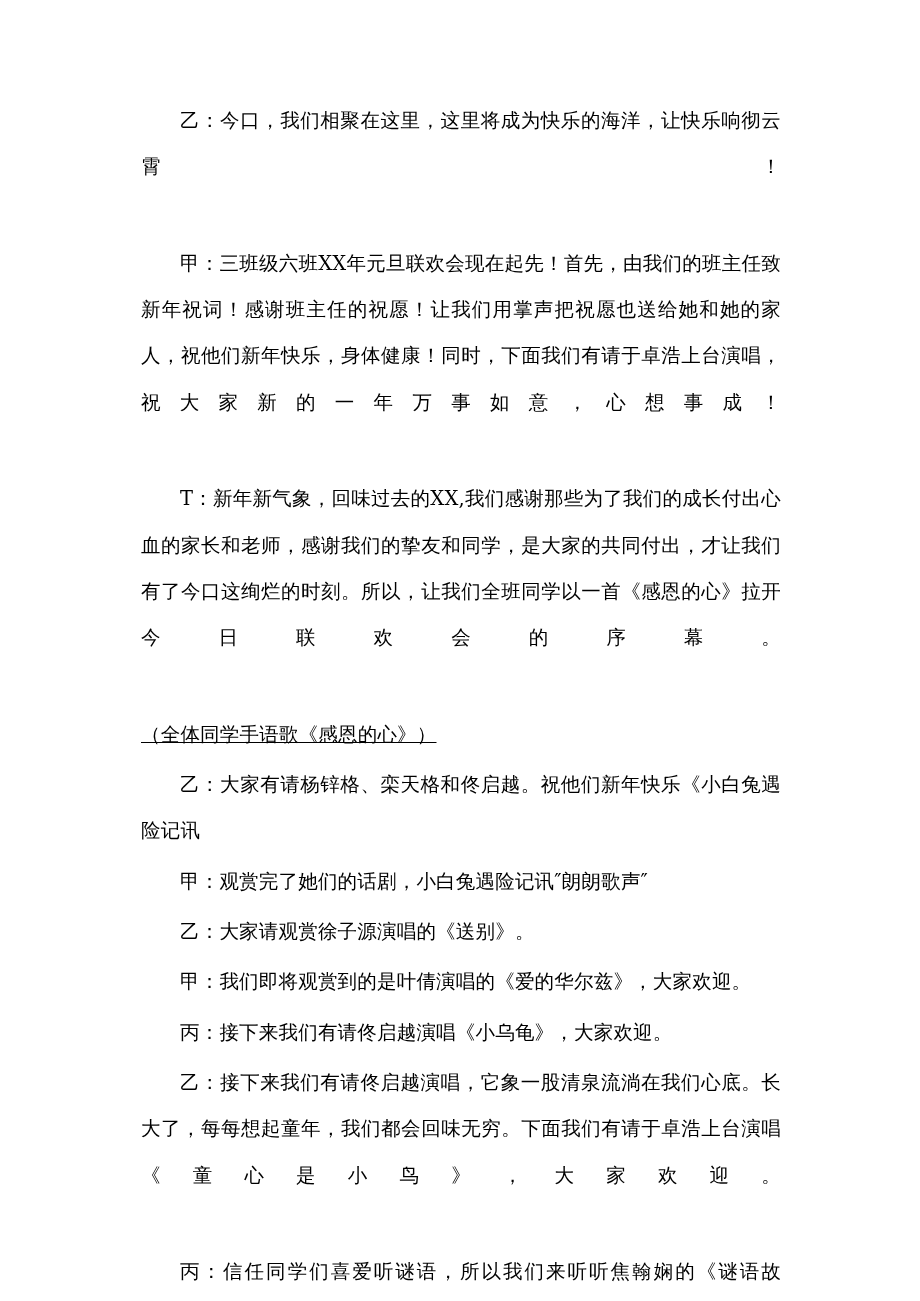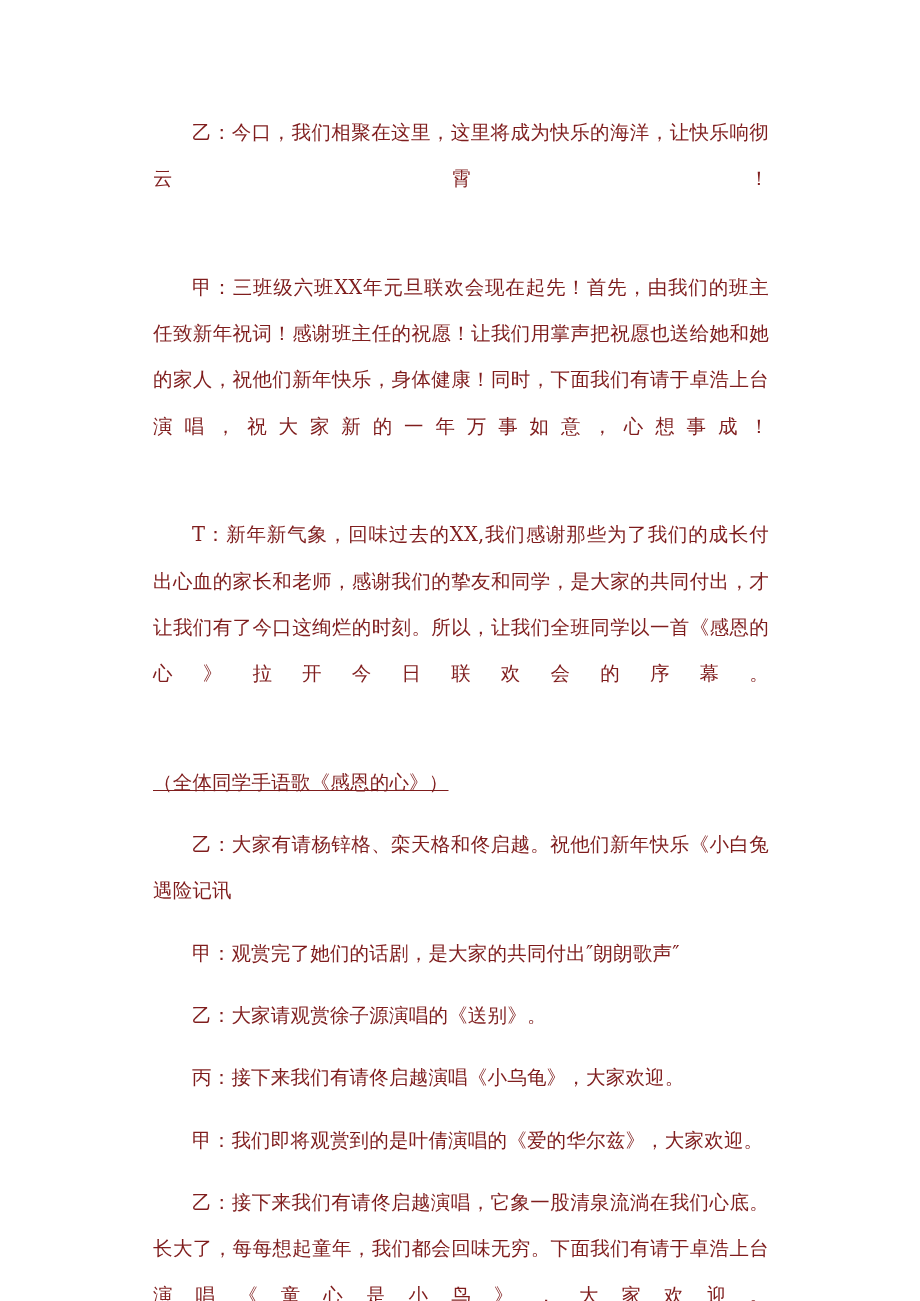--- a/index.html
+++ b/index.html
@@ -18,24 +18,24 @@
     overflow: hidden;
     box-sizing: border-box;
   }
   .doc-body {
     position: absolute;
     left: 137px;
     top: 94px;
     width: 648px;
   }
   .para {
-    margin: 16px;
+    margin: 4px;
     font-size: 19.5px;
     line-height: 46.3px;
-    color: #7f1d1d;
+    color: #000000;
     text-align: justify;
     text-justify: inter-character;
     letter-spacing: 0.2px;
     word-break: break-all;
     -webkit-font-smoothing: antialiased;
   }
   
   .indent {
     text-indent: 2em;
   }
@@ -58,21 +58,21 @@
 <body>
 
 <div class="page">
   <div class="doc-body">
 
     <p class="para indent">乙：今口，我们相聚在这里，这里将成为快乐的海洋，让快乐响彻云霄！</p>
     <p class="para indent">甲：三班级六班XX年元旦联欢会现在起先！首先，由我们的班主任致新年祝词！感谢班主任的祝愿！让我们用掌声把祝愿也送给她和她的家人，祝他们新年快乐，身体健康！同时，下面我们有请于卓浩上台演唱，祝大家新的一年万事如意，心想事成！</p>
     <p class="para indent">T：新年新气象，回味过去的XX,我们感谢那些为了我们的成长付出心血的家长和老师，感谢我们的挚友和同学，是大家的共同付出，才让我们有了今口这绚烂的时刻。所以，让我们全班同学以一首《感恩的心》拉开今日联欢会的序幕。</p>
     <p class="para flush no-stretch">（全体同学手语歌《感恩的心》）</p>
     <p class="para indent no-stretch">乙：大家有请杨锌格、栾天格和佟启越。祝他们新年快乐《小白兔遇险记讯</p>
-    <p class="para indent no-stretch">甲：观赏完了她们的话剧，是大家的共同付出″朗朗歌声″</p>
+    <p class="para indent no-stretch">甲：观赏完了她们的话剧，小白兔遇险记讯″朗朗歌声″</p>
     <p class="para indent no-stretch">乙：大家请观赏徐子源演唱的《送别》。</p>
+    <p class="para indent no-stretch">甲：我们即将观赏到的是叶倩演唱的《爱的华尔兹》，大家欢迎。</p>
     <p class="para indent no-stretch">丙：接下来我们有请佟启越演唱《小乌龟》，大家欢迎。</p>
-    <p class="para indent no-stretch">甲：我们即将观赏到的是叶倩演唱的《爱的华尔兹》，大家欢迎。</p>
     <p class="para indent">乙：接下来我们有请佟启越演唱，它象一股清泉流淌在我们心底。长大了，每每想起童年，我们都会回味无穷。下面我们有请于卓浩上台演唱《童心是小鸟》，大家欢迎。</p>
     <p class="para indent no-stretch">丙：信任同学们喜爱听谜语，所以我们来听听焦翰娴的《谜语故事》。</p>
 
   </div>
 </div>
 
 </body></html>

